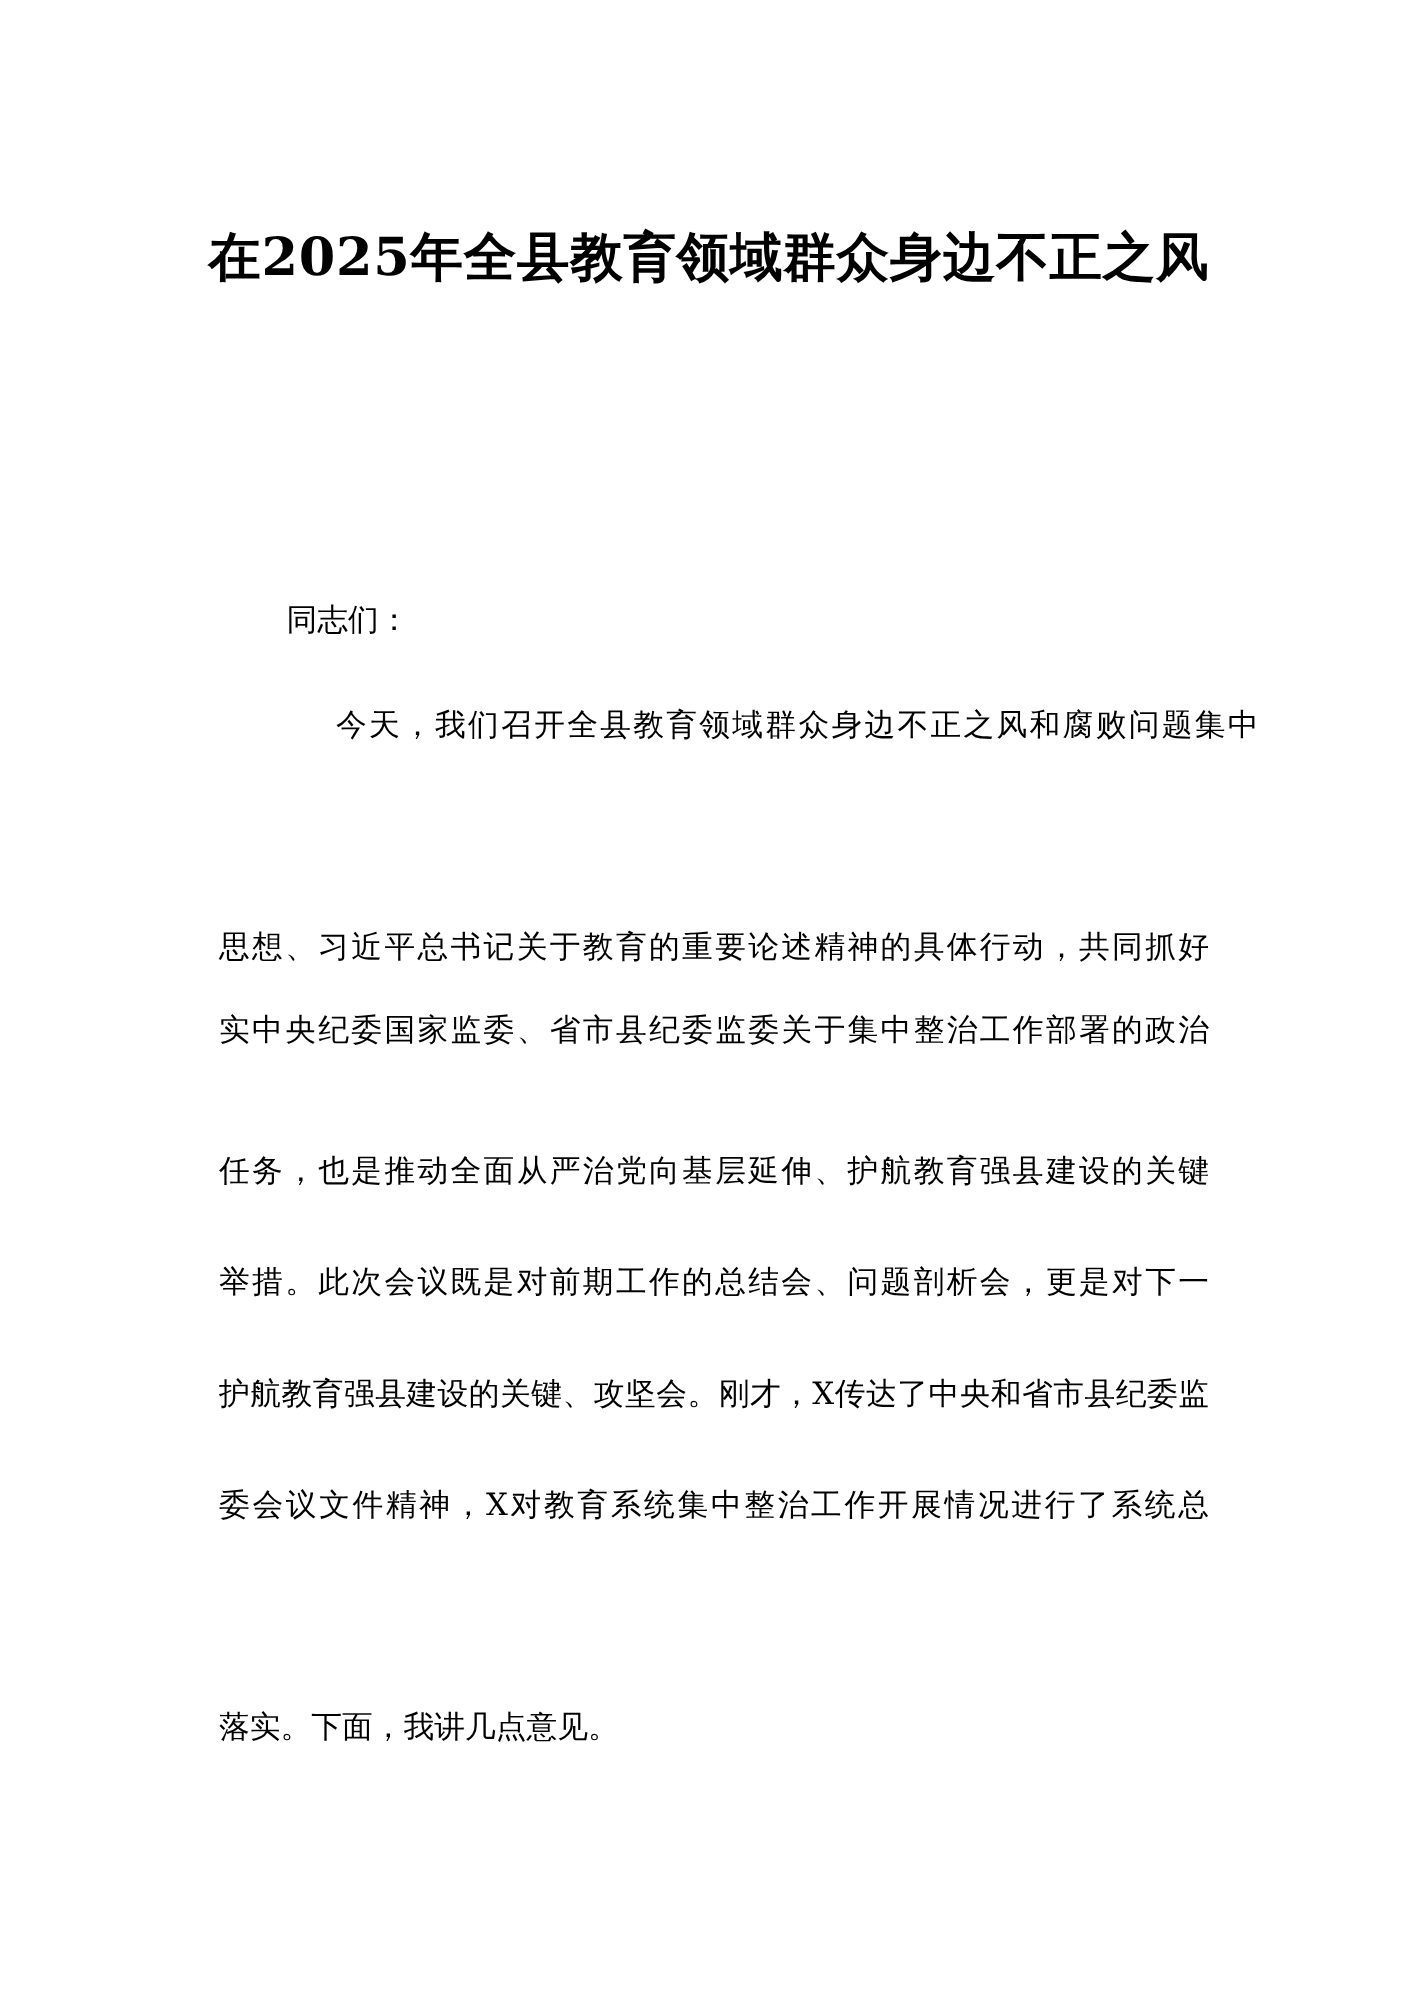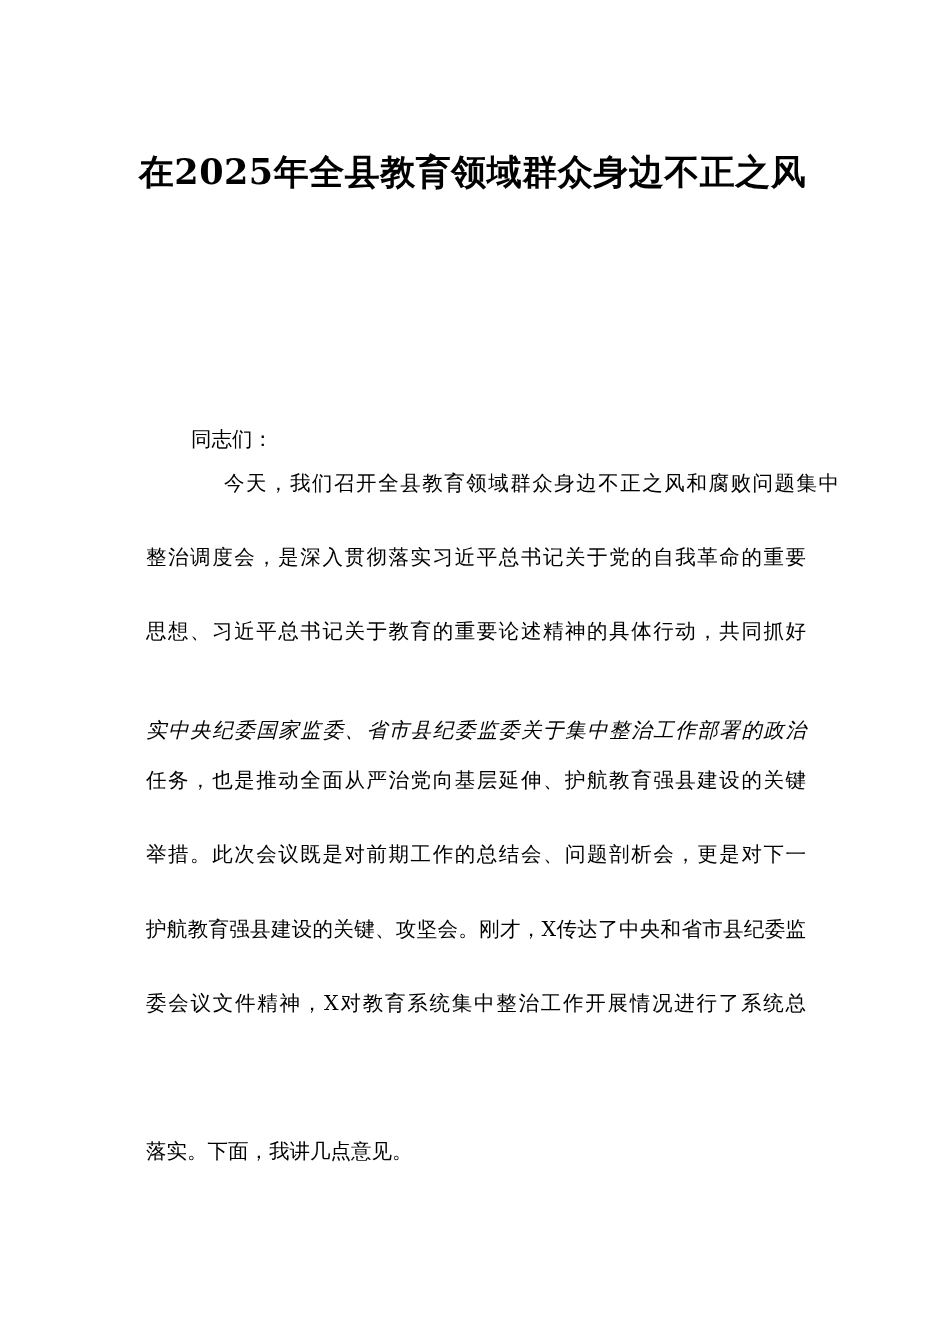--- a/index.html
+++ b/index.html
@@ -52,24 +52,23 @@
     .body-line.last {
       text-align-last: left;
     }
   </style>
 </head>
 <body>
 
 <div class="page">
   <div class="title-line" style="top:150px;">在2025年全县教育领域群众身边不正之风</div>
 
-  <div class="body-line indent last" style="top:425px;">同志们：</div>
+  <div class="body-line indent last" style="top:399px;">同志们：</div>
 
   <div class="body-line indent" style="top:469px;margin-left:33px;">今天，我们召开全县教育领域群众身边不正之风和腐败问题集中</div>
-  <div class="body-line" style="top:543px;">整治调度会，是深入贯彻落实习近平总书记关于党的自我革命的重要</div>
   <div class="body-line" style="top:617px;">思想、习近平总书记关于教育的重要论述精神的具体行动，共同抓好</div>
-  <div class="body-line" style="top:716px;font-style:italic;">实中央纪委国家监委、省市县纪委监委关于集中整治工作部署的政治</div>
+  <div class="body-line" style="top:672px;">实中央纪委国家监委、省市县纪委监委关于集中整治工作部署的政治</div>
   <div class="body-line" style="top:840px;">举措。此次会议既是对前期工作的总结会、问题剖析会，更是对下一</div>
   <div class="body-line" style="top:766px;">任务，也是推动全面从严治党向基层延伸、护航教育强县建设的关键</div>
   <div class="body-line" style="top:915px;">护航教育强县建设的关键、攻坚会。刚才，X传达了中央和省市县纪委监</div>
   <div class="body-line" style="top:989px;">委会议文件精神，X对教育系统集中整治工作开展情况进行了系统总</div>
   <div class="body-line last" style="top:1137px;">落实。下面，我讲几点意见。</div>
 </div>
 
 </body></html>

